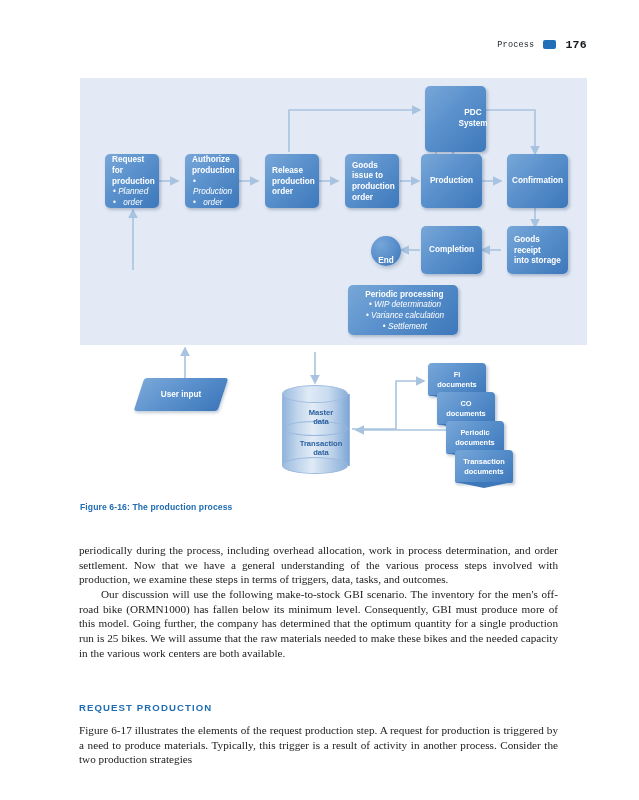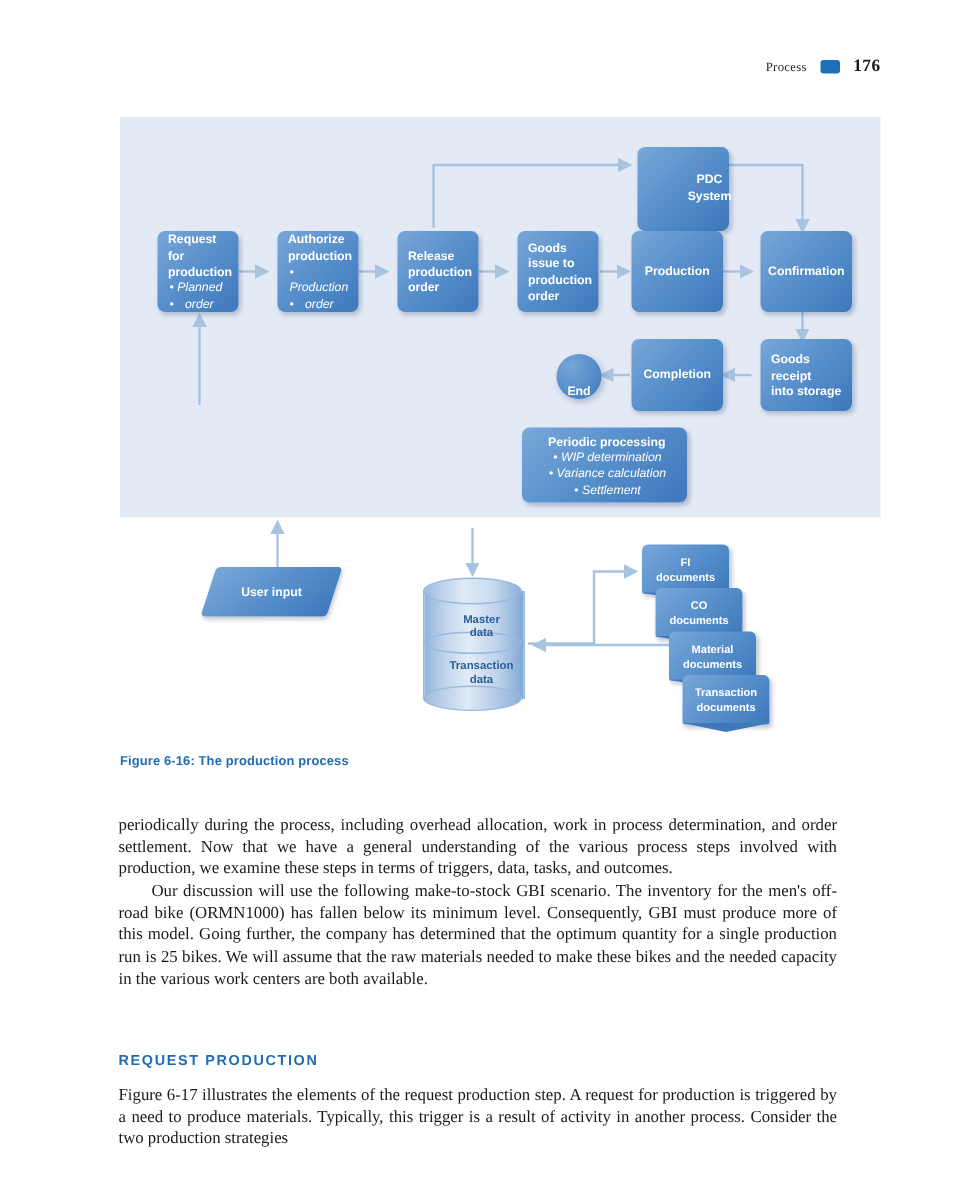--- a/index.html
+++ b/index.html
@@ -16,21 +16,21 @@
   }
 
   
   #page-header {
     position: absolute;
     top: 38px;
     right: 52px;
     display: flex;
     align-items: center;
     gap: 9px;
-    font-family: Liberation Serif, serif;
+    font-family: Liberation Mono, monospace;
   }
   #page-header .hdr-label {
     font-size: 8.5px;
     color: #22262b;
     letter-spacing: .2px;
   }
   #page-header .hdr-mark {
     width: 13px;
     height: 9px;
     border-radius: 2px;
@@ -364,21 +364,21 @@
     <span>order</span>
   </div>
 
   <div class="node leftalign" style="left:265px; top:76px; width:54px; height:54px;">
     <span>Goods</span>
     <span>issue to</span>
     <span>production</span>
     <span>order</span>
   </div>
 
-  <div class="node center" style="left:345px; top:20px; width:61px; height:56px;padding-left:39px;">
+  <div class="node center" style="left:345px; top:8px; width:61px; height:66px;padding-left:39px;">
     <span>PDC System</span>
   </div>
 
   <div class="node center" style="left:341px; top:76px; width:61px; height:54px;">
     <span>Production</span>
   </div>
 
   <div class="node center" style="left:427px; top:76px; width:61px; height:54px;">
     <span>Confirmation</span>
   </div>
@@ -448,21 +448,21 @@
     <span>FI</span><br><span>documents</span>
   </span>
 </div>
 <div class="doc-card" style="left:437px; top:392px;">
   <span>
     <span>CO</span><br><span>documents</span>
   </span>
 </div>
 <div class="doc-card" style="left:446px; top:421px;">
   <span>
-    <span>Material</span><br><span>documents</span>
+    <span>Periodic</span><br><span>documents</span>
   </span>
 </div>
 <div class="doc-card" style="left:455px; top:450px;">
   <span>
     <span>Transaction</span><br><span>documents</span>
   </span>
 </div>
 
 <div id="figure-caption">Figure 6-16: The production process</div>
 

